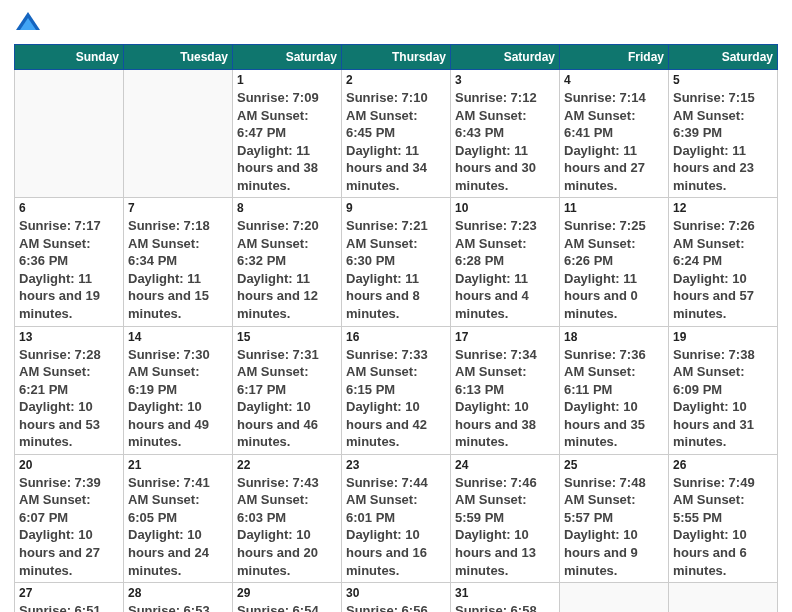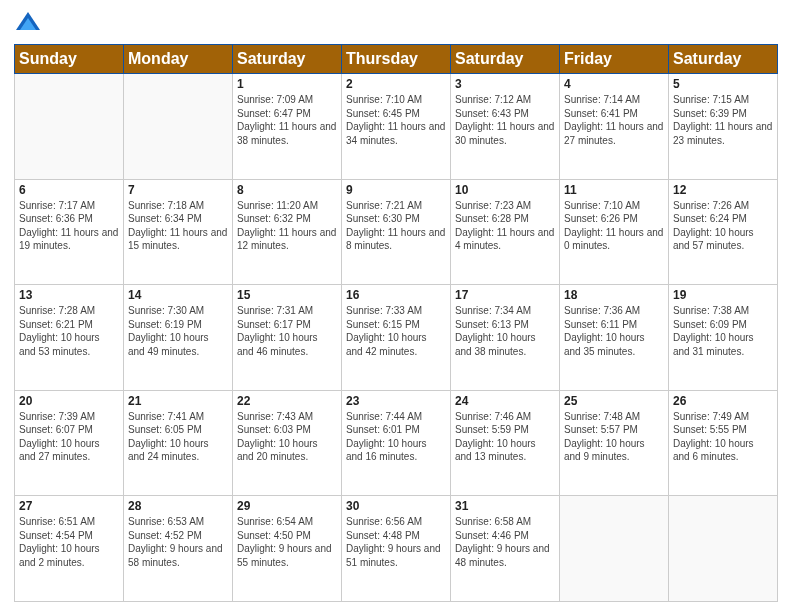--- a/index.html
+++ b/index.html
@@ -60,26 +60,26 @@
       color: #555;
     }
     .calendar {
       flex: 1;
       border: 1px solid #ccc;
       border-collapse: collapse;
       width: 100%;
       table-layout: fixed;
     }
     .calendar th {
-      background: #a16207;
+      background: #0f766e;
       color: #fff;
-      font-size: 16px;
+      font-size: 12px;
       font-weight: bold;
       padding: 5px 4px;
-      text-align: left;
+      text-align: right;
       border: 1px solid #1050a0;
     }
     .calendar td {
       border: 1px solid #ccc;
       vertical-align: top;
       padding: 3px 4px;
       font-size: 9.5px;
       color: #333;
       background: #fff;
       height: 82px;
@@ -88,23 +88,24 @@
       background: #f9f9f9;
     }
     .day-num {
       font-size: 12px;
       font-weight: bold;
       color: #222;
       display: block;
       margin-bottom: 2px;
     }
     .day-info {
-      font-size: 10px;
+      font-size: 13px;
       color: #444;
       line-height: 1.35;
+      font-weight: bold;
     }
   </style>
 </head>
 <body>
 
 <div class="page">
   <div class="header">
     <div class="logo">
       <svg class="logo-icon" viewBox="0 0 28 28" xmlns="http://www.w3.org/2000/svg">
         <polygon points="14,2 26,20 2,20" fill="#1565c0"></polygon>
@@ -118,21 +119,21 @@
     <div class="title-block">
       <div class="month-title"></div>
       <div class="location"></div>
     </div>
   </div>
 
   <table class="calendar">
     <thead>
       <tr id="weekday-header">
           <th>Sunday</th>
-          <th>Monday</th>
+          <th>Tuesday</th>
           <th>Saturday</th>
           <th>Thursday</th>
           <th>Saturday</th>
           <th>Friday</th>
           <th>Saturday</th>
         </tr>
     </thead>
     <tbody id="calendar-body">
         <tr>
           <td class="empty"></td>
@@ -176,39 +177,39 @@
 Daylight: 11 hours and 19 minutes.</div>
           </td>
           <td>
             <span class="day-num">7</span>
             <div class="day-info">Sunrise: 7:18 AM
 Sunset: 6:34 PM
 Daylight: 11 hours and 15 minutes.</div>
           </td>
           <td>
             <span class="day-num">8</span>
-            <div class="day-info">Sunrise: 11:20 AM
+            <div class="day-info">Sunrise: 7:20 AM
 Sunset: 6:32 PM
 Daylight: 11 hours and 12 minutes.</div>
           </td>
           <td>
             <span class="day-num">9</span>
             <div class="day-info">Sunrise: 7:21 AM
 Sunset: 6:30 PM
 Daylight: 11 hours and 8 minutes.</div>
           </td>
           <td>
             <span class="day-num">10</span>
             <div class="day-info">Sunrise: 7:23 AM
 Sunset: 6:28 PM
 Daylight: 11 hours and 4 minutes.</div>
           </td>
           <td>
             <span class="day-num">11</span>
-            <div class="day-info">Sunrise: 7:10 AM
+            <div class="day-info">Sunrise: 7:25 AM
 Sunset: 6:26 PM
 Daylight: 11 hours and 0 minutes.</div>
           </td>
           <td>
             <span class="day-num">12</span>
             <div class="day-info">Sunrise: 7:26 AM
 Sunset: 6:24 PM
 Daylight: 10 hours and 57 minutes.</div>
           </td>
         </tr>

